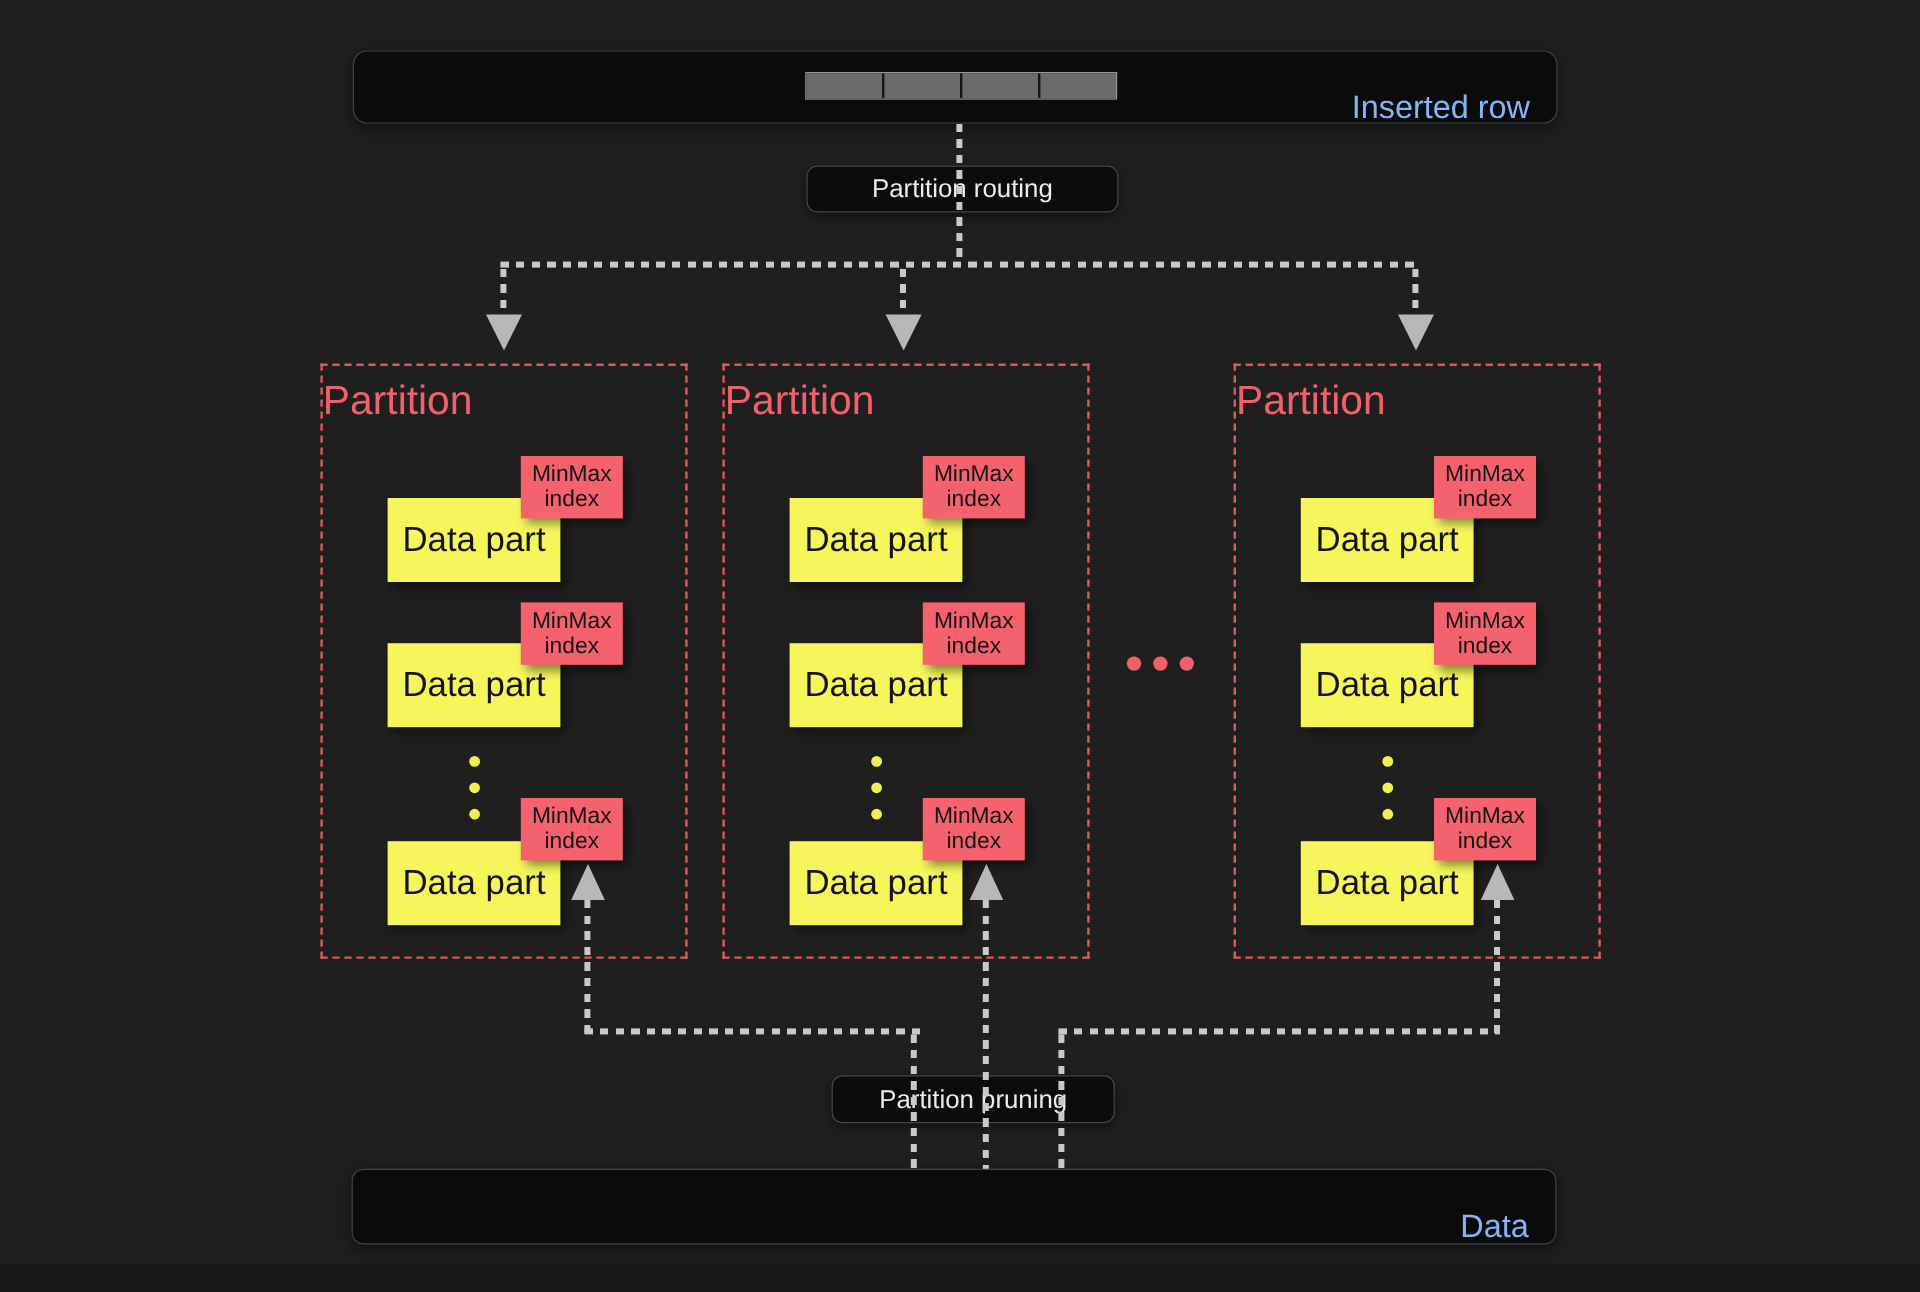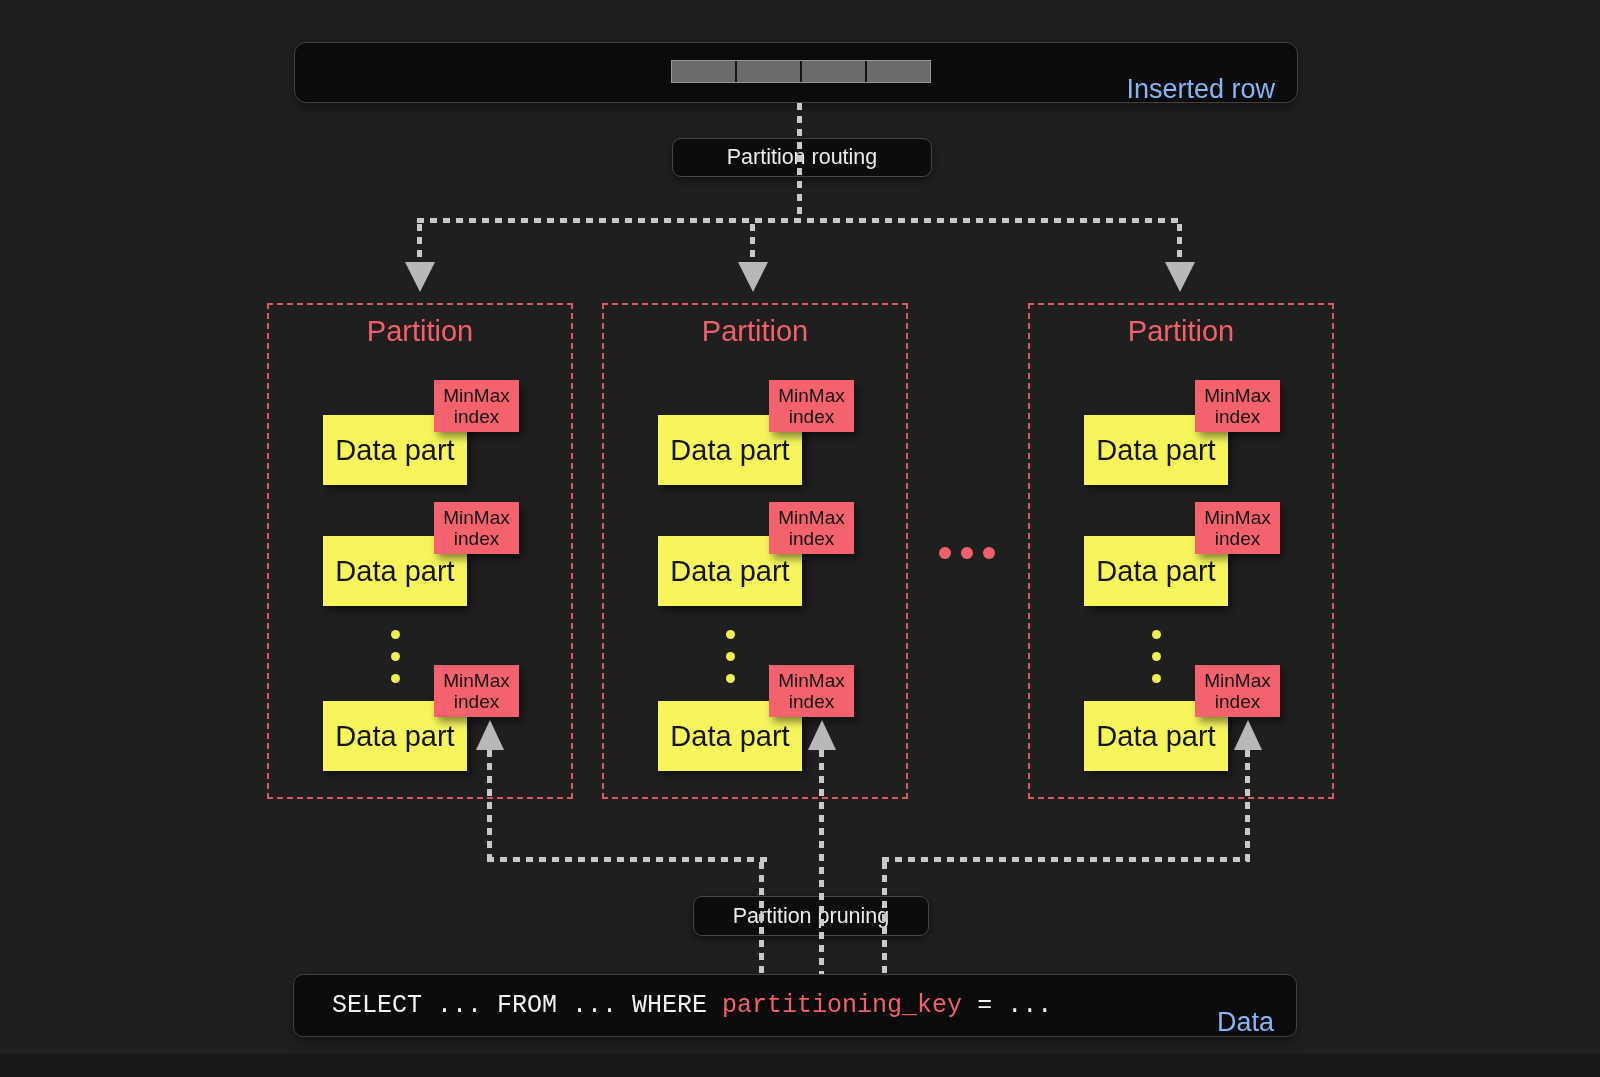--- a/index.html
+++ b/index.html
@@ -48,22 +48,22 @@
     position:absolute;width:0;height:0;z-index:3;
     border-left:14px solid transparent;border-right:14px solid transparent;
     border-bottom:30px solid #b8b8b8;
   }
   
   .partition{
     position:absolute;top:303px;width:306px;height:496px;
     border:2px dashed #dd5961;box-sizing:border-box;z-index:1;
   }
   .ptitle{
-    position:absolute;top:10px;left:0;width:100%;text-align:center;
-    color:#f2606b;font-size:29px;
+    position:absolute;top:10px;left:0;width:100%;text-align:left;
+    color:#f2606b;font-size:34px;
   }
   .datapart{
     position:absolute;left:54px;width:144px;height:70px;background:#f6f65c;
     display:flex;align-items:center;justify-content:center;
     color:#141414;font-size:29px;box-shadow:4px 5px 8px rgba(0,0,0,0.45);
   }
   .minmax{
     position:absolute;left:165px;width:85px;height:52px;background:#f3626d;
     display:flex;flex-direction:column;align-items:center;justify-content:center;
     color:#141414;font-size:19px;line-height:21px;z-index:2;
@@ -217,18 +217,17 @@
   <div class="hdash" style="left:487px;top:857px;width:280px;"></div>
   <div class="hdash" style="left:882px;top:857px;width:368px;"></div>
   <div class="vdash" style="left:759px;top:862px;height:112px;"></div>
   <div class="vdash" style="left:882px;top:862px;height:112px;"></div>
 
   <div class="pill" style="left:693px;top:896px;width:234px;height:38px;">
     <span>Partition pruning</span>
   </div>
 
   <div class="bar" style="left:293px;top:974px;width:1002px;height:61px;border-radius:10px;">
-    <div class="code"><span>SELECT ... FROM ... WHERE </span><span class="hl">partitioning_key</span><span> = ...</span></div>
     <div class="bar-label">Data</div>
   </div>
 
   <div id="bottom-band"></div>
 </div>
 
 </body></html>

